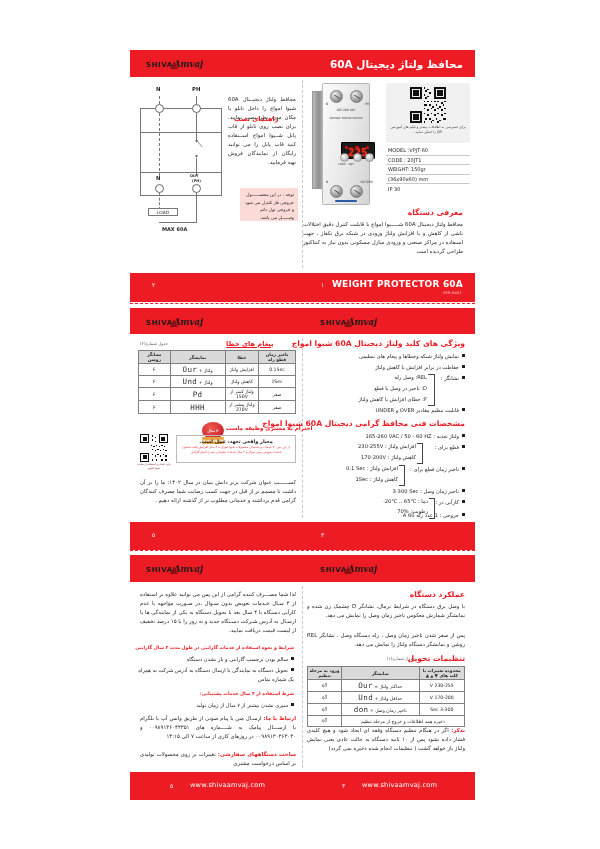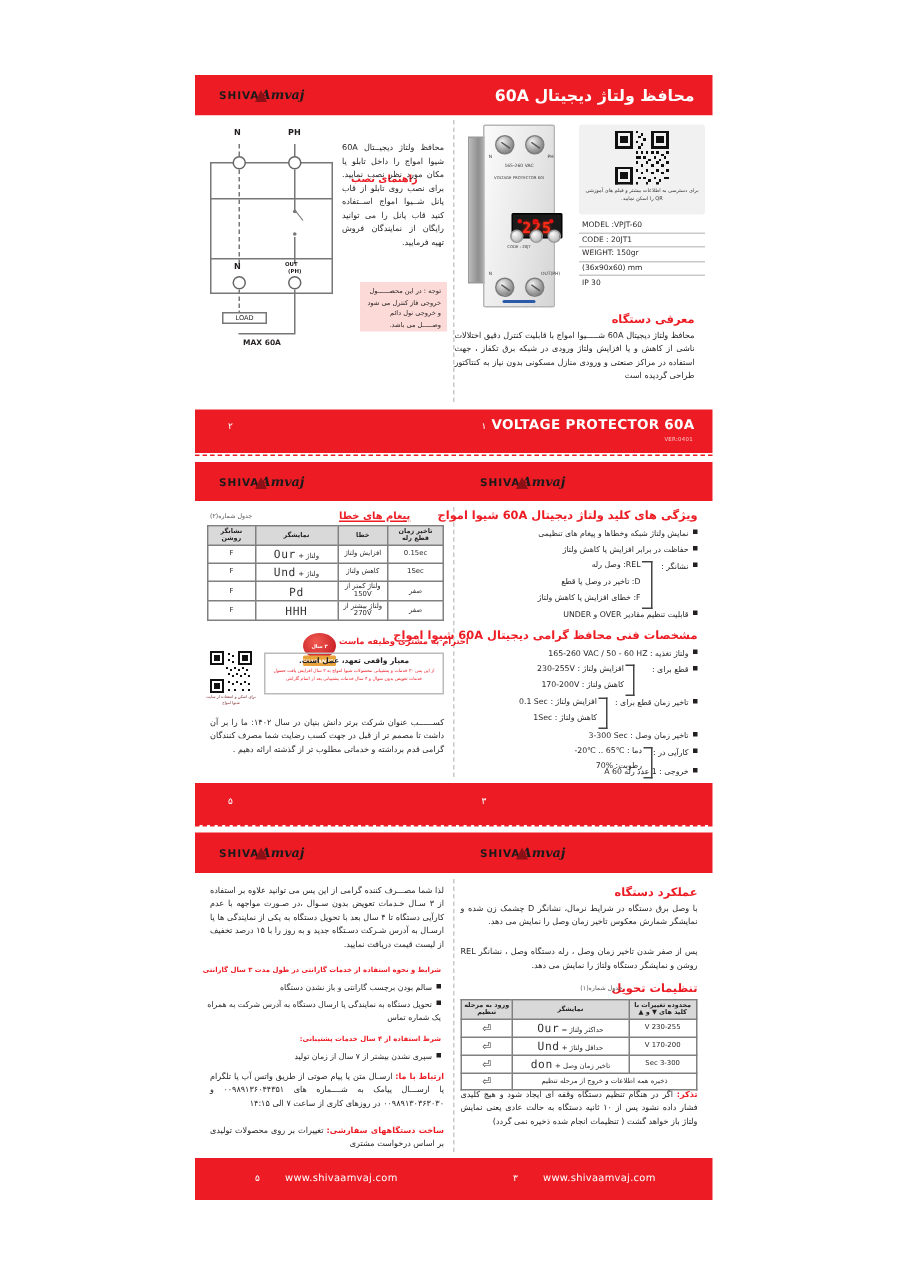--- a/index.html
+++ b/index.html
@@ -8,21 +8,21 @@
     font-family:"DejaVu Sans","Liberation Sans",sans-serif;
     color:#231f20;
   }
   .sheet{position:absolute;left:130px;top:50px;width:345px;height:750px;background:#fff;}
 
   
   .panel{position:absolute;box-sizing:border-box;background:#fff;}
   .redbar{background:#ed1c24;position:absolute;box-sizing:border-box;}
 
   
-  .logo{position:absolute;display:flex;align-items:flex-start;direction:ltr;}
+  .logo{position:absolute;display:flex;align-items:center;direction:ltr;}
   .logo .shiva{font-family:"DejaVu Sans",sans-serif;font-weight:bold;font-size:7px;letter-spacing:.6px;color:#1a1a1a;line-height:8px;}
   .logo .amvaj{font-family:"DejaVu Serif",serif;font-weight:bold;font-style:italic;font-size:8.5px;color:#1a1a1a;line-height:8px;margin-bottom:1px;}
   .logo .tri{width:0;height:0;border-left:4px solid transparent;border-right:4px solid transparent;border-bottom:8px solid #8c1015;margin:0 -4px -1px -3px;position:relative;z-index:2;}
 
   .hdr-title{position:absolute;color:#fff;font-weight:bold;font-size:10.5px;direction:rtl;}
   .hdr-title-en{position:absolute;color:#fff;font-weight:bold;font-size:9px;direction:ltr;letter-spacing:.2px;}
   .hdr-ver{position:absolute;color:#f9c7c9;font-size:3.6px;direction:ltr;letter-spacing:.2px;}
   .pagenum{position:absolute;color:#fff;font-size:6px;}
 
   .sect-title{color:#ed1c24;font-weight:bold;font-size:7.6px;direction:rtl;}
@@ -262,21 +262,21 @@
     <div class="dl" style="left:21px;top:107px;height:17px;"></div>
     <div class="vl" style="left:58px;top:107px;height:29px;"></div>
 
     <div class="load" style="left:10px;top:122px;width:24px;">LOAD</div>
     <div class="hl" style="left:21px;top:136px;width:38px;"></div>
     <div class="t-sm" style="left:24px;top:140px;font-size:5px;">MAX 60A</div>
   </div>
 
   <div class="redbar" style="left:0;top:223px;width:345px;height:29px;"></div>
   <div class="pagenum" style="left:22px;top:231px;">۲</div>
-  <div class="hdr-title-en" style="right:12px;top:229px;">VOLTAGE PROTECTOR 60A</div>
+  <div class="hdr-title-en" style="right:12px;top:229px;">WEIGHT PROTECTOR 60A</div>
   <div class="hdr-ver" style="right:13px;top:241px;">VER:0401</div>
   <div class="pagenum" style="left:191px;top:231px;">۱</div>
 
   <div class="dash" style="left:0;top:253px;width:345px;"></div>
 
   <div class="redbar" style="left:0;top:258px;width:345px;height:26px;"></div>
   <div class="logo" style="left:16px;top:268px;">
     <span class="shiva">SHIVA</span>
     <span class="tri"></span>
     <span class="amvaj">Amvaj</span>

